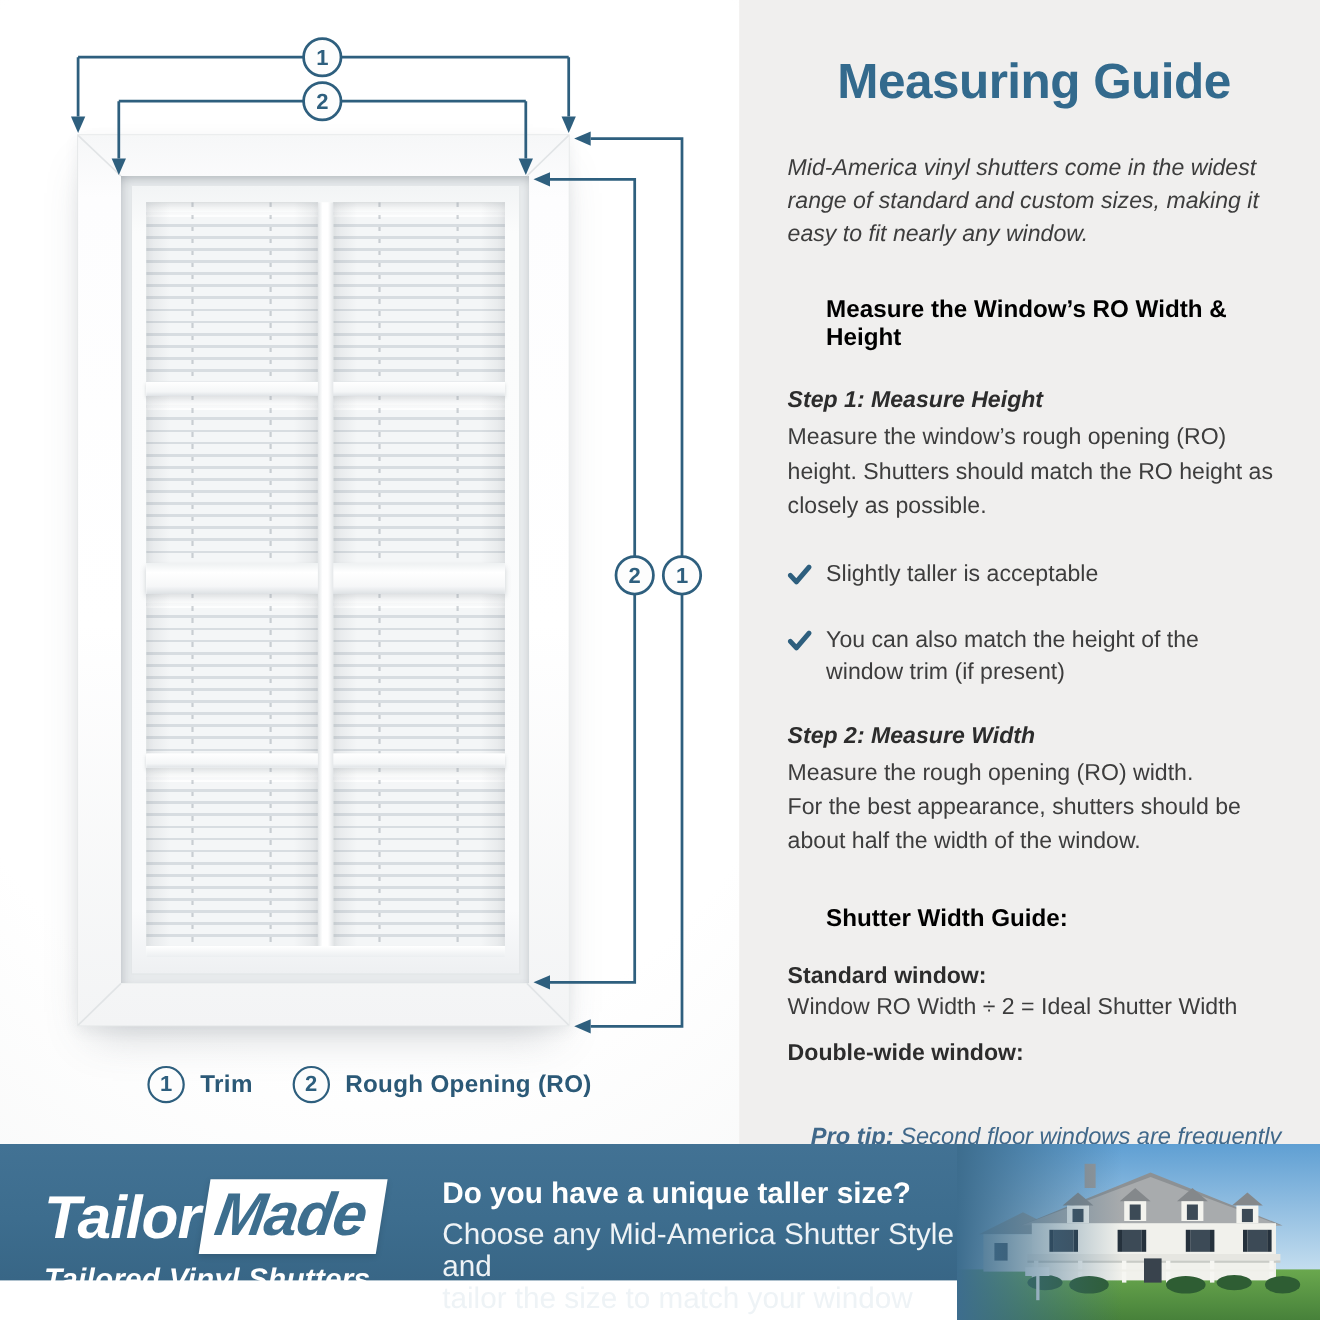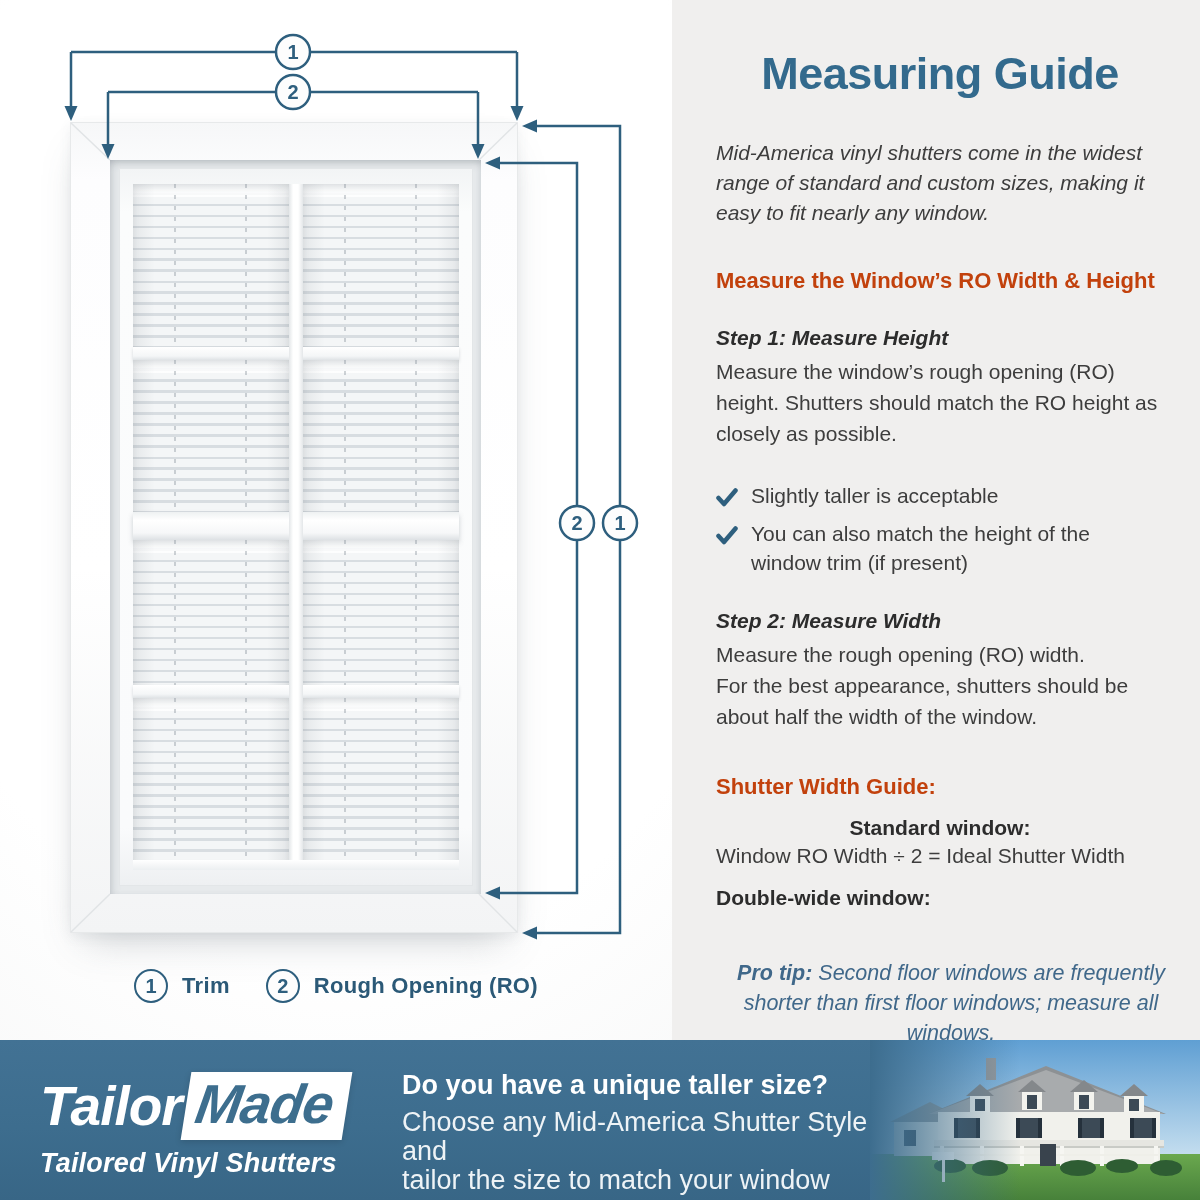--- a/index.html
+++ b/index.html
@@ -77,37 +77,37 @@
   .legend-circle {
     width:34px; height:34px; border-radius:50%; border:2.5px solid #2e5f7e;
     background:#fdfdfd; color:#2e5f7e; font-size:20px; font-weight:600;
     display:flex; align-items:center; justify-content:center;
   }
   .legend-label { font-size:22px; font-weight:700; color:#2b5977; letter-spacing:.3px; }
 
   
   .title { text-align:center; font-size:45px; font-weight:800; color:#336a8d; letter-spacing:-.5px; }
   .intro { margin-top:38px; font-size:21px; line-height:30px; color:#3d3d3d;font-style:italic; }
-  .h2 { margin-top:40px; font-size:22px; font-weight:800; color:#c2410c; }
+  .h2 { margin-top:40px; font-size:22px; font-weight:800; color:#000000;margin-left:35px; }
   .step-head { margin-top:32px; font-size:21px; font-weight:700; color:#2c2c2c;font-style:italic; }
   .body-p { margin-top:6px; font-size:21px; line-height:31px; color:#3d3d3d; }
-  .checklist { margin-top:32px; display:flex; flex-direction:column; gap:5px;justify-content:space-between; }
+  .checklist { margin-top:32px; display:flex; flex-direction:column; gap:27px;justify-content:space-between; }
   .check-item { display:flex; gap:13px; font-size:21px; line-height:29px; color:#3d3d3d; }
   .check-icon { flex:0 0 auto; margin-top:4px; }
   .wg-label { margin-top:6px; font-size:21px; font-weight:700; color:#2c2c2c; }
   .wg-formula { margin-top:4px; font-size:21px; color:#3d3d3d; }
   .pro-tip {
     margin:48px auto 0 auto; width:470px; text-align:center;
     font-style:italic; font-size:21.5px; line-height:30px; color:#40688a;
   }
   .pro-tip b { font-weight:700; }
 
   
   .footer {
-    position:absolute; left:0; top:1040px; width:1200px; height:160px;
+    position:absolute; left:0; top:1040px; width:1200px; height:124px;
     background:linear-gradient(180deg,#427294 0%, #3d6d8e 55%, #386686 100%);
   }
   .logo-block { position:absolute; left:40px; top:32px; width:330px; }
   .logo-row { display:flex; align-items:center; }
   .logo-part1 { font-size:55px; font-weight:800; font-style:italic; color:#ffffff; letter-spacing:-1px; }
   .made-box {
     margin-left:4px; background:#ffffff; transform:skewX(-9deg);
     padding:0 14px 4px 10px; box-shadow:0 2px 6px rgba(0,0,0,.15);
   }
   .logo-part2 { display:block; font-size:55px; font-weight:800; font-style:italic; color:#3d6e8e; letter-spacing:-1px; }
@@ -217,21 +217,21 @@
         </span>
         <span data-interactable="false" style="max-width:390px;">You can also match the height of the window trim (if present)</span>
       </div>
     </div>
 
     <div class="step-head" data-interactable="false">Step 2: Measure Width</div>
     <p class="body-p" data-interactable="false">Measure the rough opening (RO) width.</p>
     <p class="body-p" style="margin-top:0;" data-interactable="false">For the best appearance, shutters should be about half the width of the window.</p>
 
     <div class="h2" data-interactable="false" style="margin-top:42px;">Shutter Width Guide:</div>
-    <div class="wg-label" style="margin-top:16px;text-align:center;" data-interactable="false">Standard window:</div>
+    <div class="wg-label" style="margin-top:28px;" data-interactable="false">Standard window:</div>
     <div class="wg-formula" data-interactable="false">Window RO Width ÷ 2 = Ideal Shutter Width</div>
     <div class="wg-label" style="margin-top:18px;" data-interactable="false">Double-wide window:</div>
 
     <p class="pro-tip" data-interactable="false"><b data-interactable="false">Pro tip:</b><span data-interactable="false"> Second floor windows are frequently shorter than first floor windows; measure all windows.</span></p>
   </div>
 
   <div class="footer" data-interactable="false">
 
     <svg class="house" data-interactable="false" viewBox="0 0 330 160">
       <defs>

